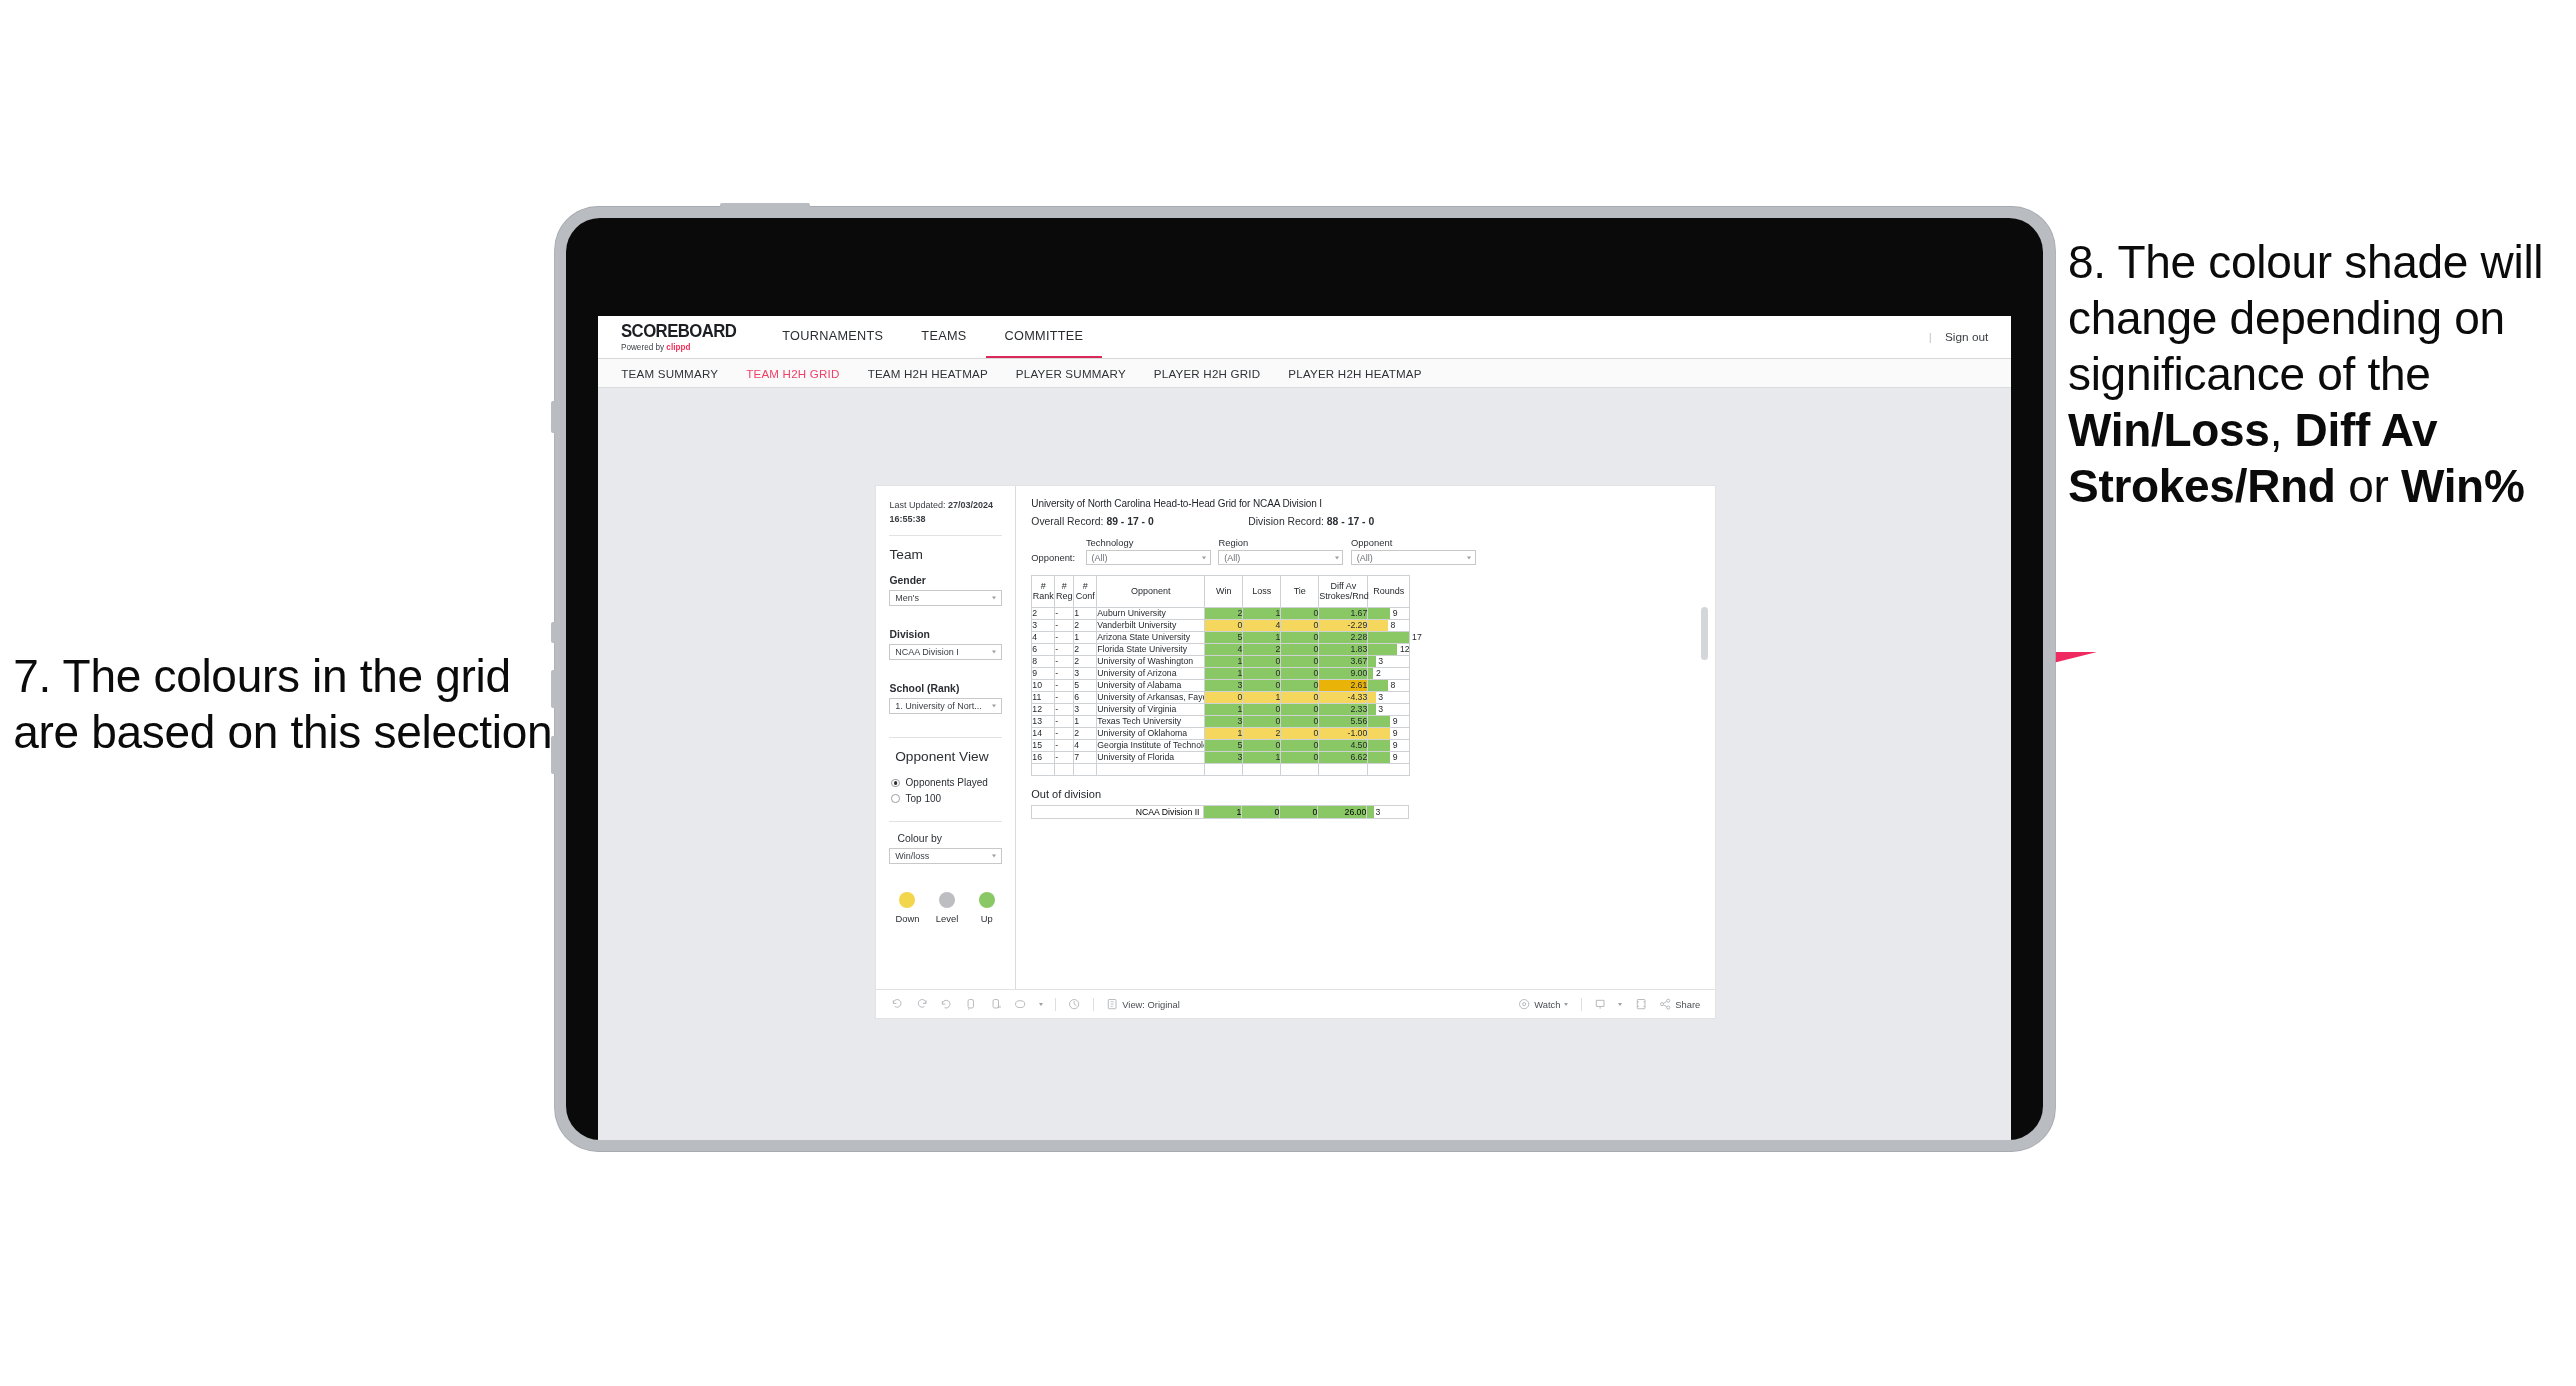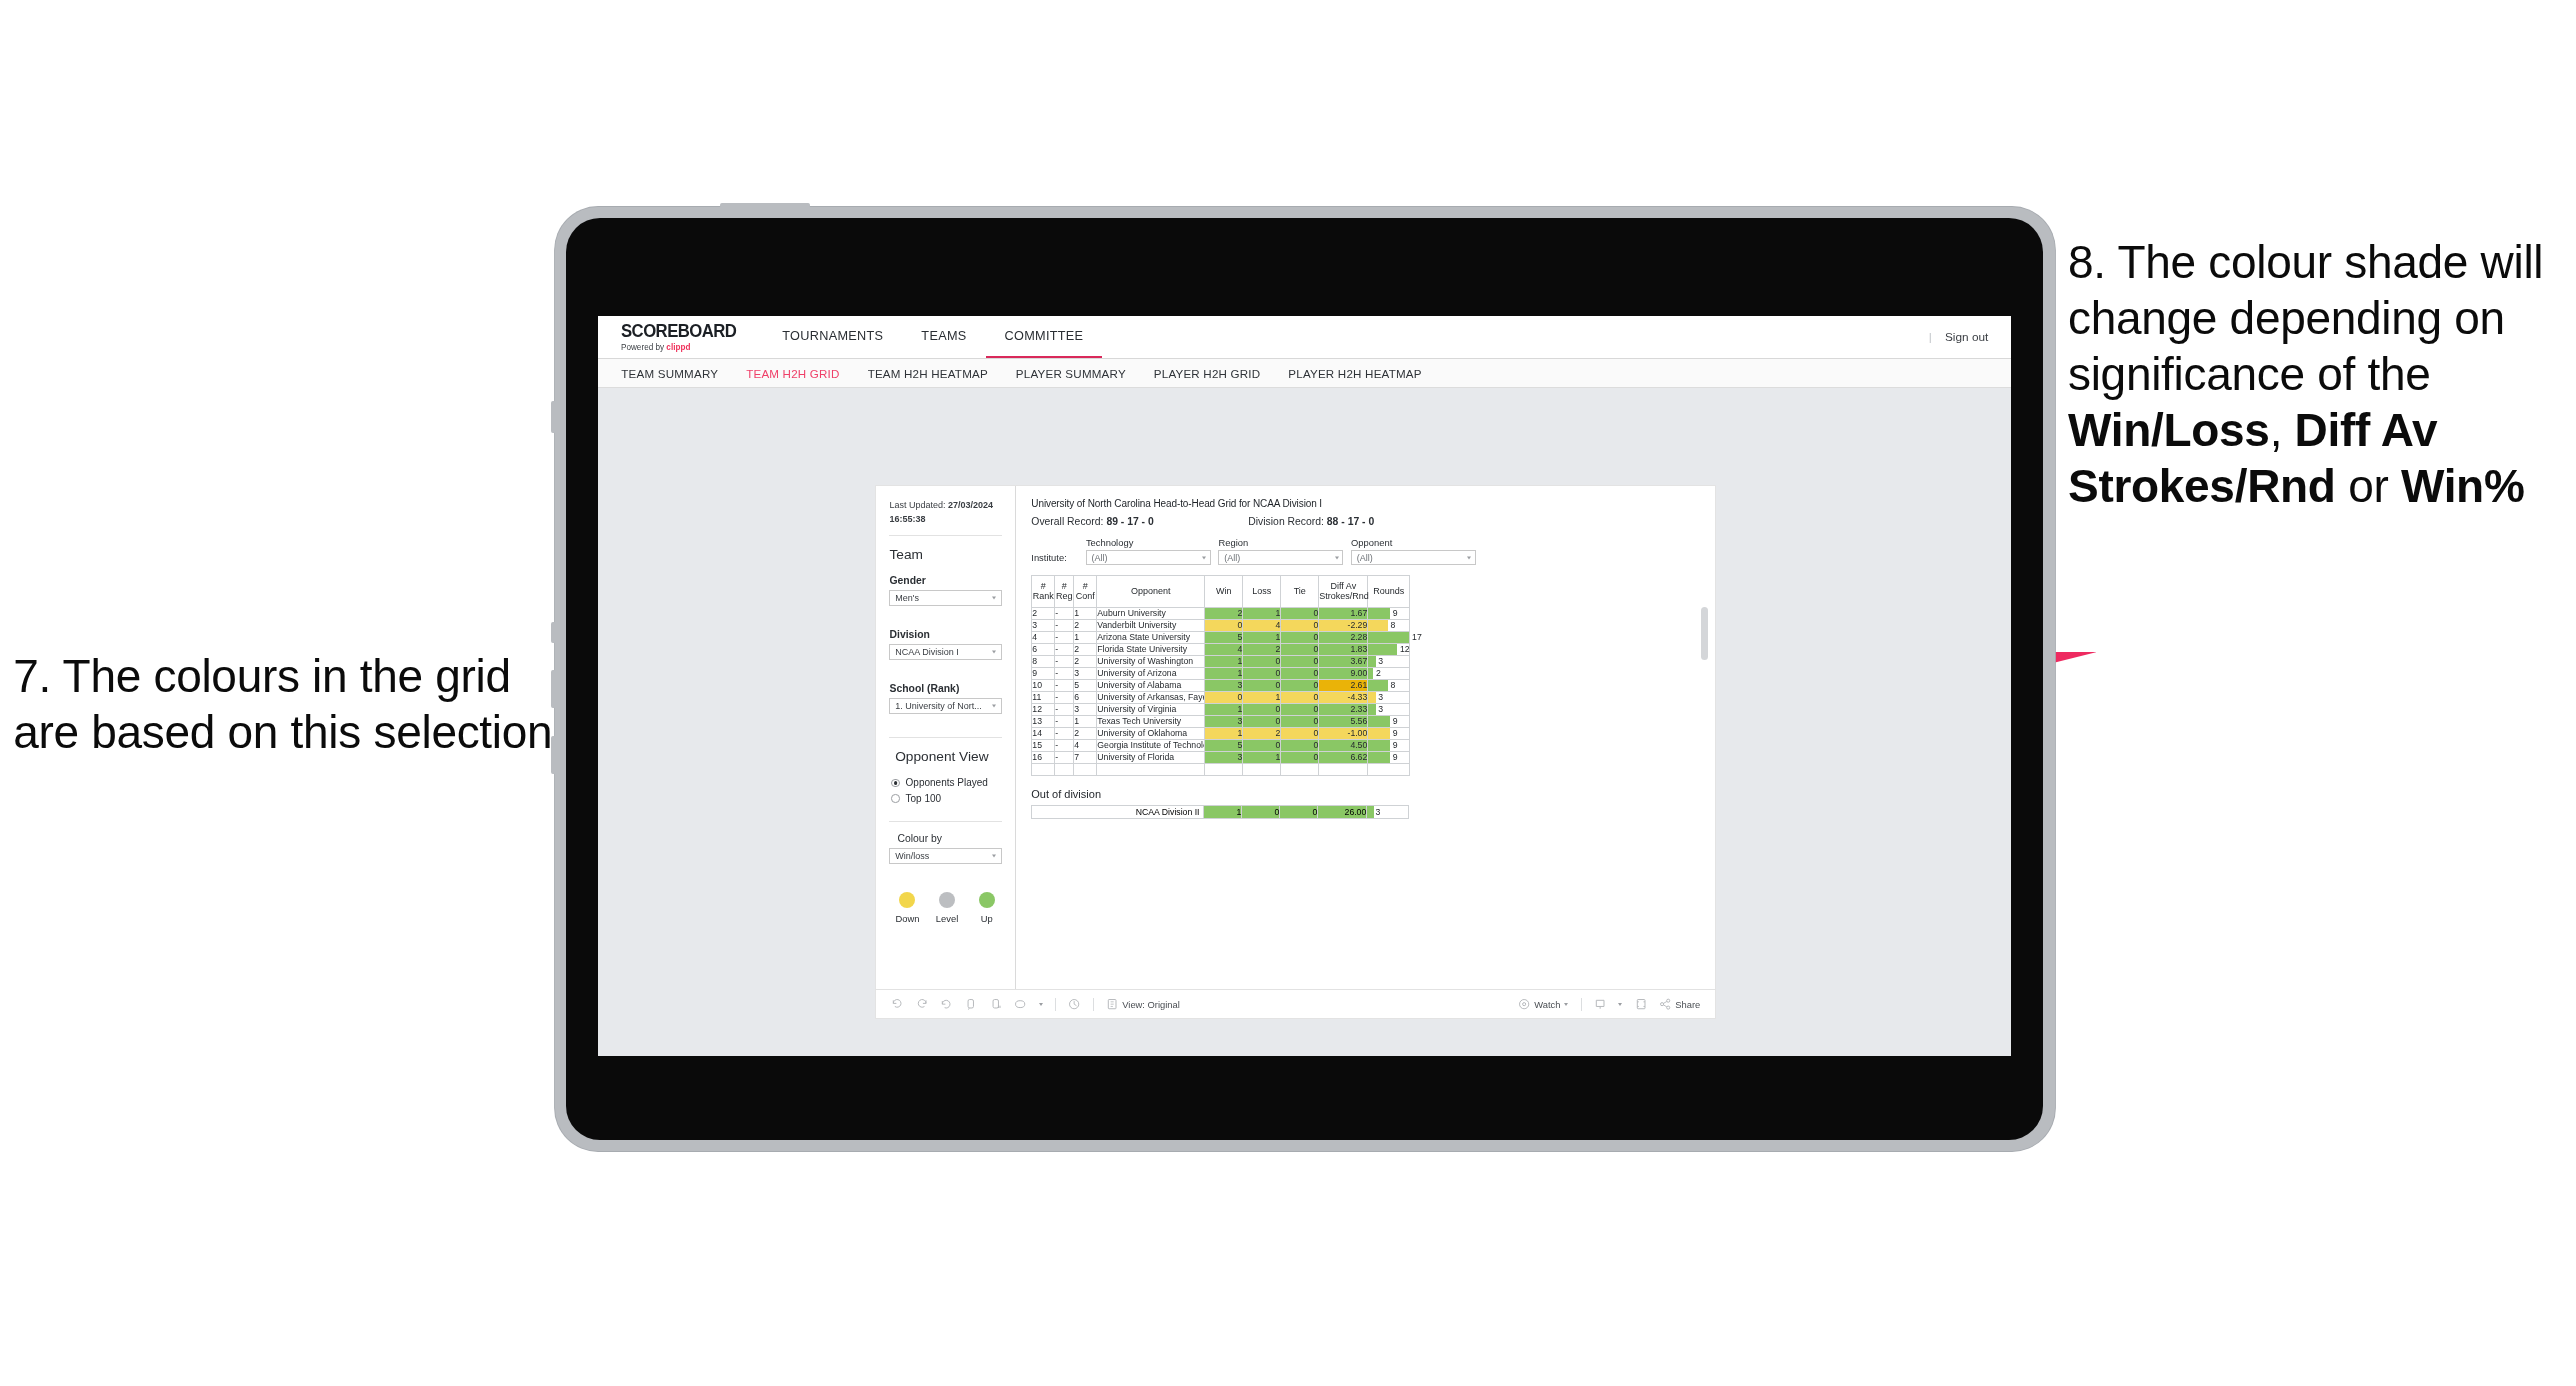--- a/index.html
+++ b/index.html
@@ -43,21 +43,21 @@
   .btn-side { position:absolute; background:#b9bcc0; border-radius:1.9px; }
   #btn-power { left:-3.8px; top:194px; width:4.7px; height:32px; }
   #btn-v1 { left:-3.8px; top:415px; width:4.7px; height:21px; }
   #btn-v2 { left:-3.8px; top:463px; width:4.7px; height:38px; }
   #btn-v3 { left:-3.8px; top:529px; width:4.7px; height:38px; }
   #btn-top { left: 165px; top:-3.8px; width: 90px; height:4.7px; }
 
   
   #page {
     position: absolute; left: 32px; top: 98px;
-    width: 1413px; height: 740px;
+    width: 1413px; height: 824px;
     background: #e7e9ec;
     overflow: hidden;
   }
 
   
   #appbar {
     height: 42px; background: #ffffff;
     display: flex; align-items: stretch;
     border-bottom: 0.9px solid #d8d8d8;
     position: relative;
@@ -336,21 +336,21 @@
                   <span>Overall Record:</span>
                   <b>89 - 17 - 0</b>
                 </div>
                 <div class="rec">
                   <span>Division Record:</span>
                   <b>88 - 17 - 0</b>
                 </div>
               </div>
 
               <div id="filters">
-                <div class="opp-lbl">Institute:</div>
+                <div class="opp-lbl">Opponent:</div>
                 <div class="fil">
                   <div class="cap">Technology</div>
                   <div class="box">
                     <span>(All)</span>
                     <span class="caret"></span>
                   </div>
                 </div>
                 <div class="fil">
                   <div class="cap">Region</div>
                   <div class="box">

